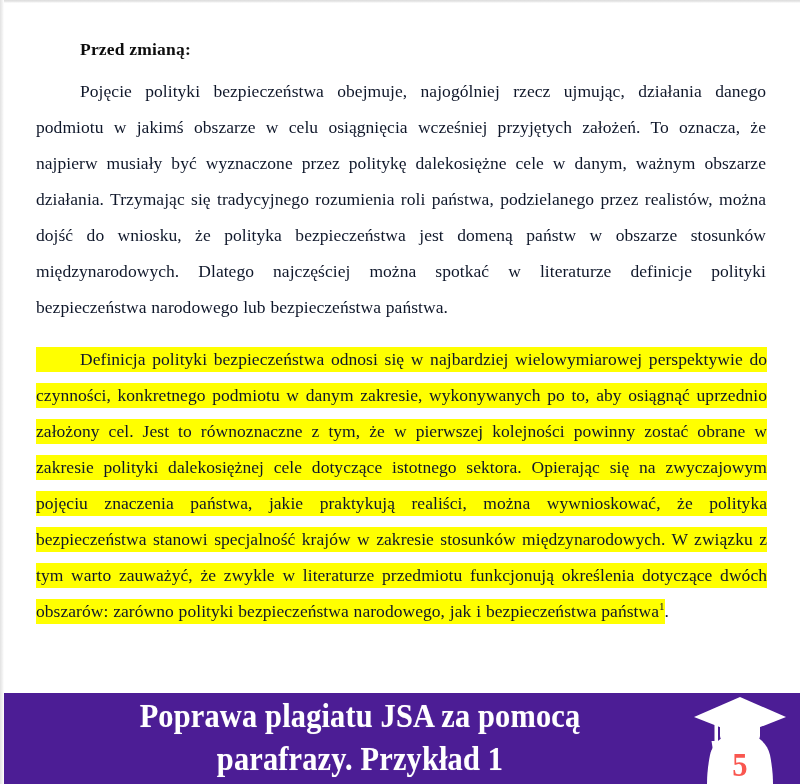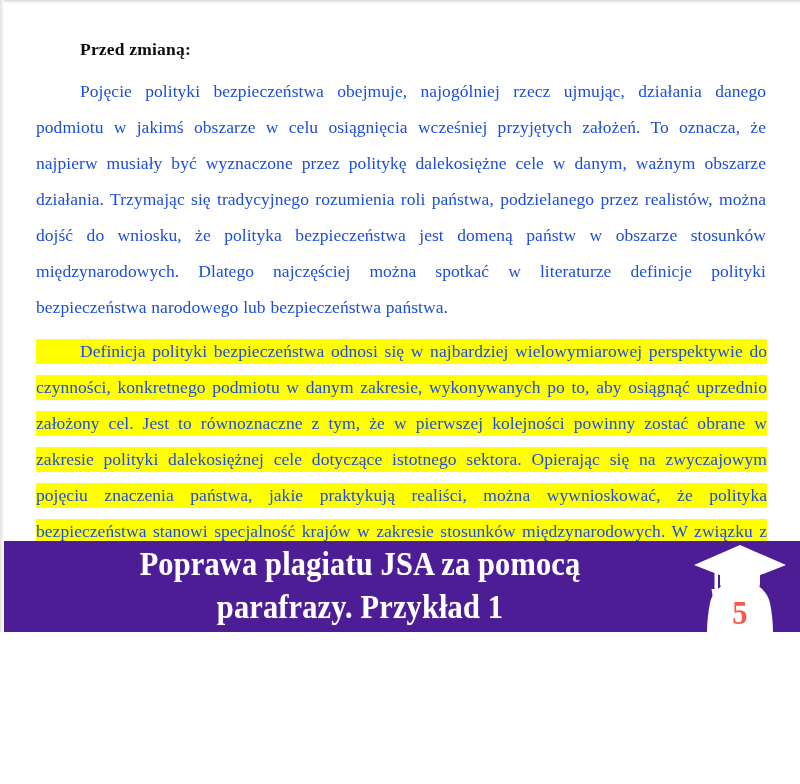--- a/index.html
+++ b/index.html
@@ -3,21 +3,21 @@
 <meta charset="utf-8">
 <style>
   html, body {
     margin: 0;
     padding: 0;
     background: #ffffff;
   }
   #page {
     position: relative;
     width: 800px;
-    height: 632px;
+    height: 784px;
     background: #ffffff;
     overflow: hidden;
     font-family: "Liberation Serif", "DejaVu Serif", serif;
   }
   
   #page::before {
     content: "";
     position: absolute;
     left: 0; top: 0; right: 0;
     height: 3px;
@@ -46,33 +46,33 @@
     font-weight: bold;
     font-size: 17.5px;
     color: #0d0d0d;
     letter-spacing: 0.2px;
     margin: 0 0 0 44px;
     line-height: 1.1;
   }
 
   .para {
     font-size: 17.5px;
-    color: #1d4ed8;
+    color: #0f172a;
     text-align: justify;
     line-height: 36px;
     margin: 0;
     letter-spacing: 0.05px;
     word-spacing: 0.4px;
   }
   .para .indent { display: inline-block; width: 44px; }
 
   .para-before { margin-top: 14px; width: 730px; }
 
   .hl-block {
-    margin-top: 8px;
+    margin-top: 16px;
     width: 731px;
   }
   .hl-block .para {
     text-align: justify;
   }
   .hl-block .hl {
     background: #ffff00;
     box-decoration-break: clone;
     -webkit-box-decoration-break: clone;
     padding: 2px 0 3px 0;

